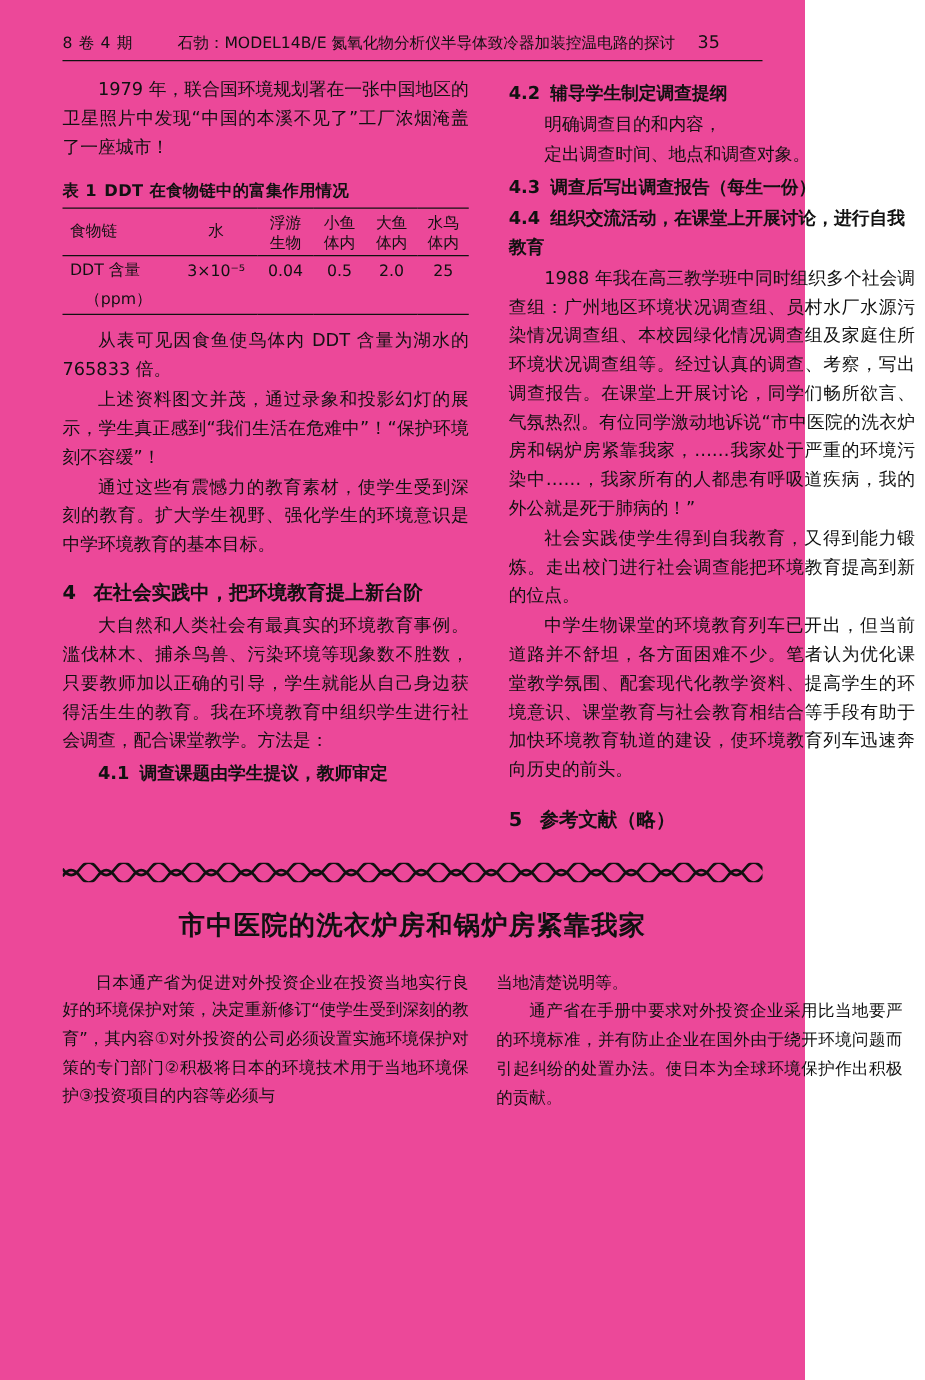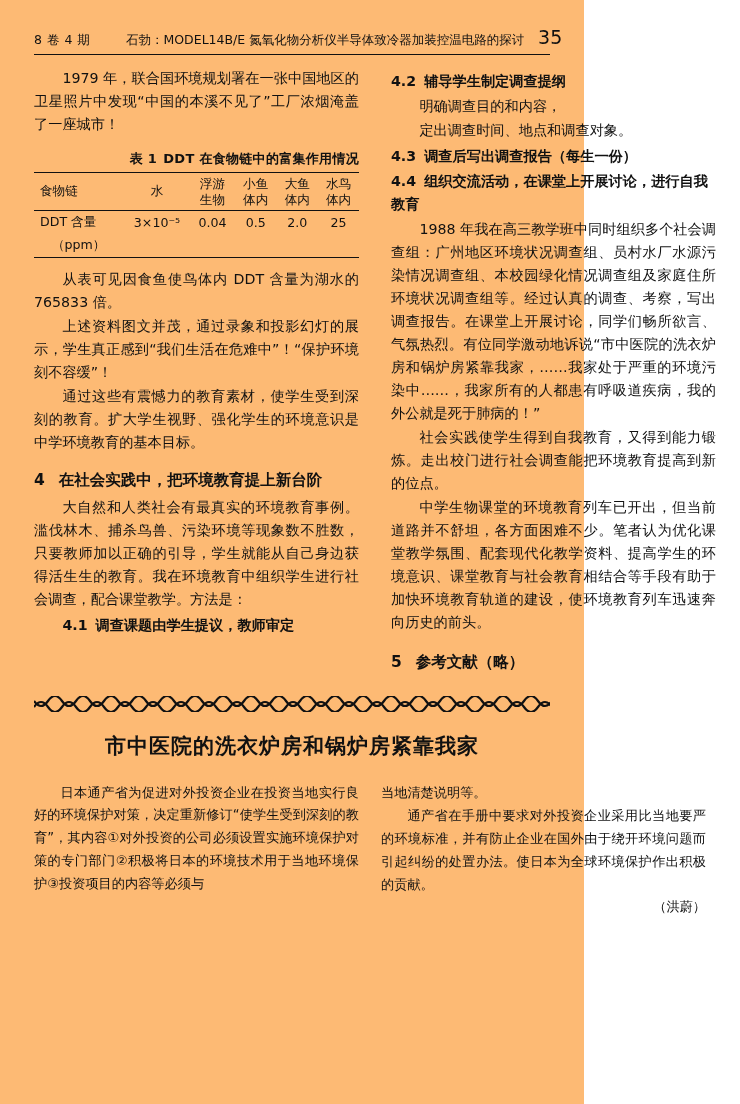--- a/index.html
+++ b/index.html
@@ -10,25 +10,25 @@
   body {
     width: 740px;
     height: 1104px;
     font-family: "DejaVu Sans", "Liberation Sans", sans-serif;
     color: #111;
     position: relative;
     overflow: hidden;
   }
   .page {
     position: relative;
-    width: 584px;
+    width: 644px;
     height: 1104px;
     box-sizing: border-box;
-    padding: 26px 34px 0 34px;
-    background: #fdba74;
+    padding: 26px 34px 0 50px;
+    background: #ec4899;
   }
   
   .header {
     display: flex;
     align-items: baseline;
     font-size: 12.5px;
     line-height: 1.2;
     padding-bottom: 5px;
   }
   .header .vol {
@@ -39,22 +39,22 @@
   }
   .header .runhead {
     flex: 1 1 auto;
     text-align: left;
     font-size: 12.5px;
     white-space: nowrap;
   }
   .header .pageno {
     width: 52px;
     flex: 0 0 auto;
-    text-align: center;
-    font-size: 19px;
+    text-align: left;
+    font-size: 14px;
   }
   .rule {
     border-top: 1.4px solid #111;
     margin: 0 0 12px 0;
   }
   
   .cols {
     display: flex;
     gap: 32px;
   }
@@ -94,21 +94,21 @@
   .plain {
     text-indent: 2em;
   }
   
   .tbl-wrap {
     margin: 14px 0 10px 0;
   }
   .tbl-cap {
     font-size: 13px;
     font-weight: bold;
-    text-align: right;
+    text-align: left;
     margin-bottom: 4px;
     letter-spacing: 0.3px;
   }
   .tbl-cap .lbl { margin-right: 6px; }
   table.ddt {
     border-collapse: collapse;
     width: 100%;
     font-size: 12.6px;
   }
   table.ddt td, table.ddt th {
@@ -262,17 +262,16 @@
 
   <h1 class="art-title">市中医院的洗衣炉房和锅炉房紧靠我家</h1>
 
   <div class="art-cols">
     <div class="col">
       <p class="ind">日本通产省为促进对外投资企业在投资当地实行良好的环境保护对策，决定重新修订“使学生受到深刻的教育”，其内容①对外投资的公司必须设置实施环境保护对策的专门部门②积极将日本的环境技术用于当地环境保护③投资项目的内容等必须与</p>
     </div>
     <div class="col">
       <p>当地清楚说明等。</p>
       <p class="ind">通产省在手册中要求对外投资企业采用比当地要严的环境标准，并有防止企业在国外由于绕开环境问题而引起纠纷的处置办法。使日本为全球环境保护作出积极的贡献。</p>
-      <div class="sig">（洪蔚）</div>
     </div>
   </div>
 
 </div>
 
 </body></html>

